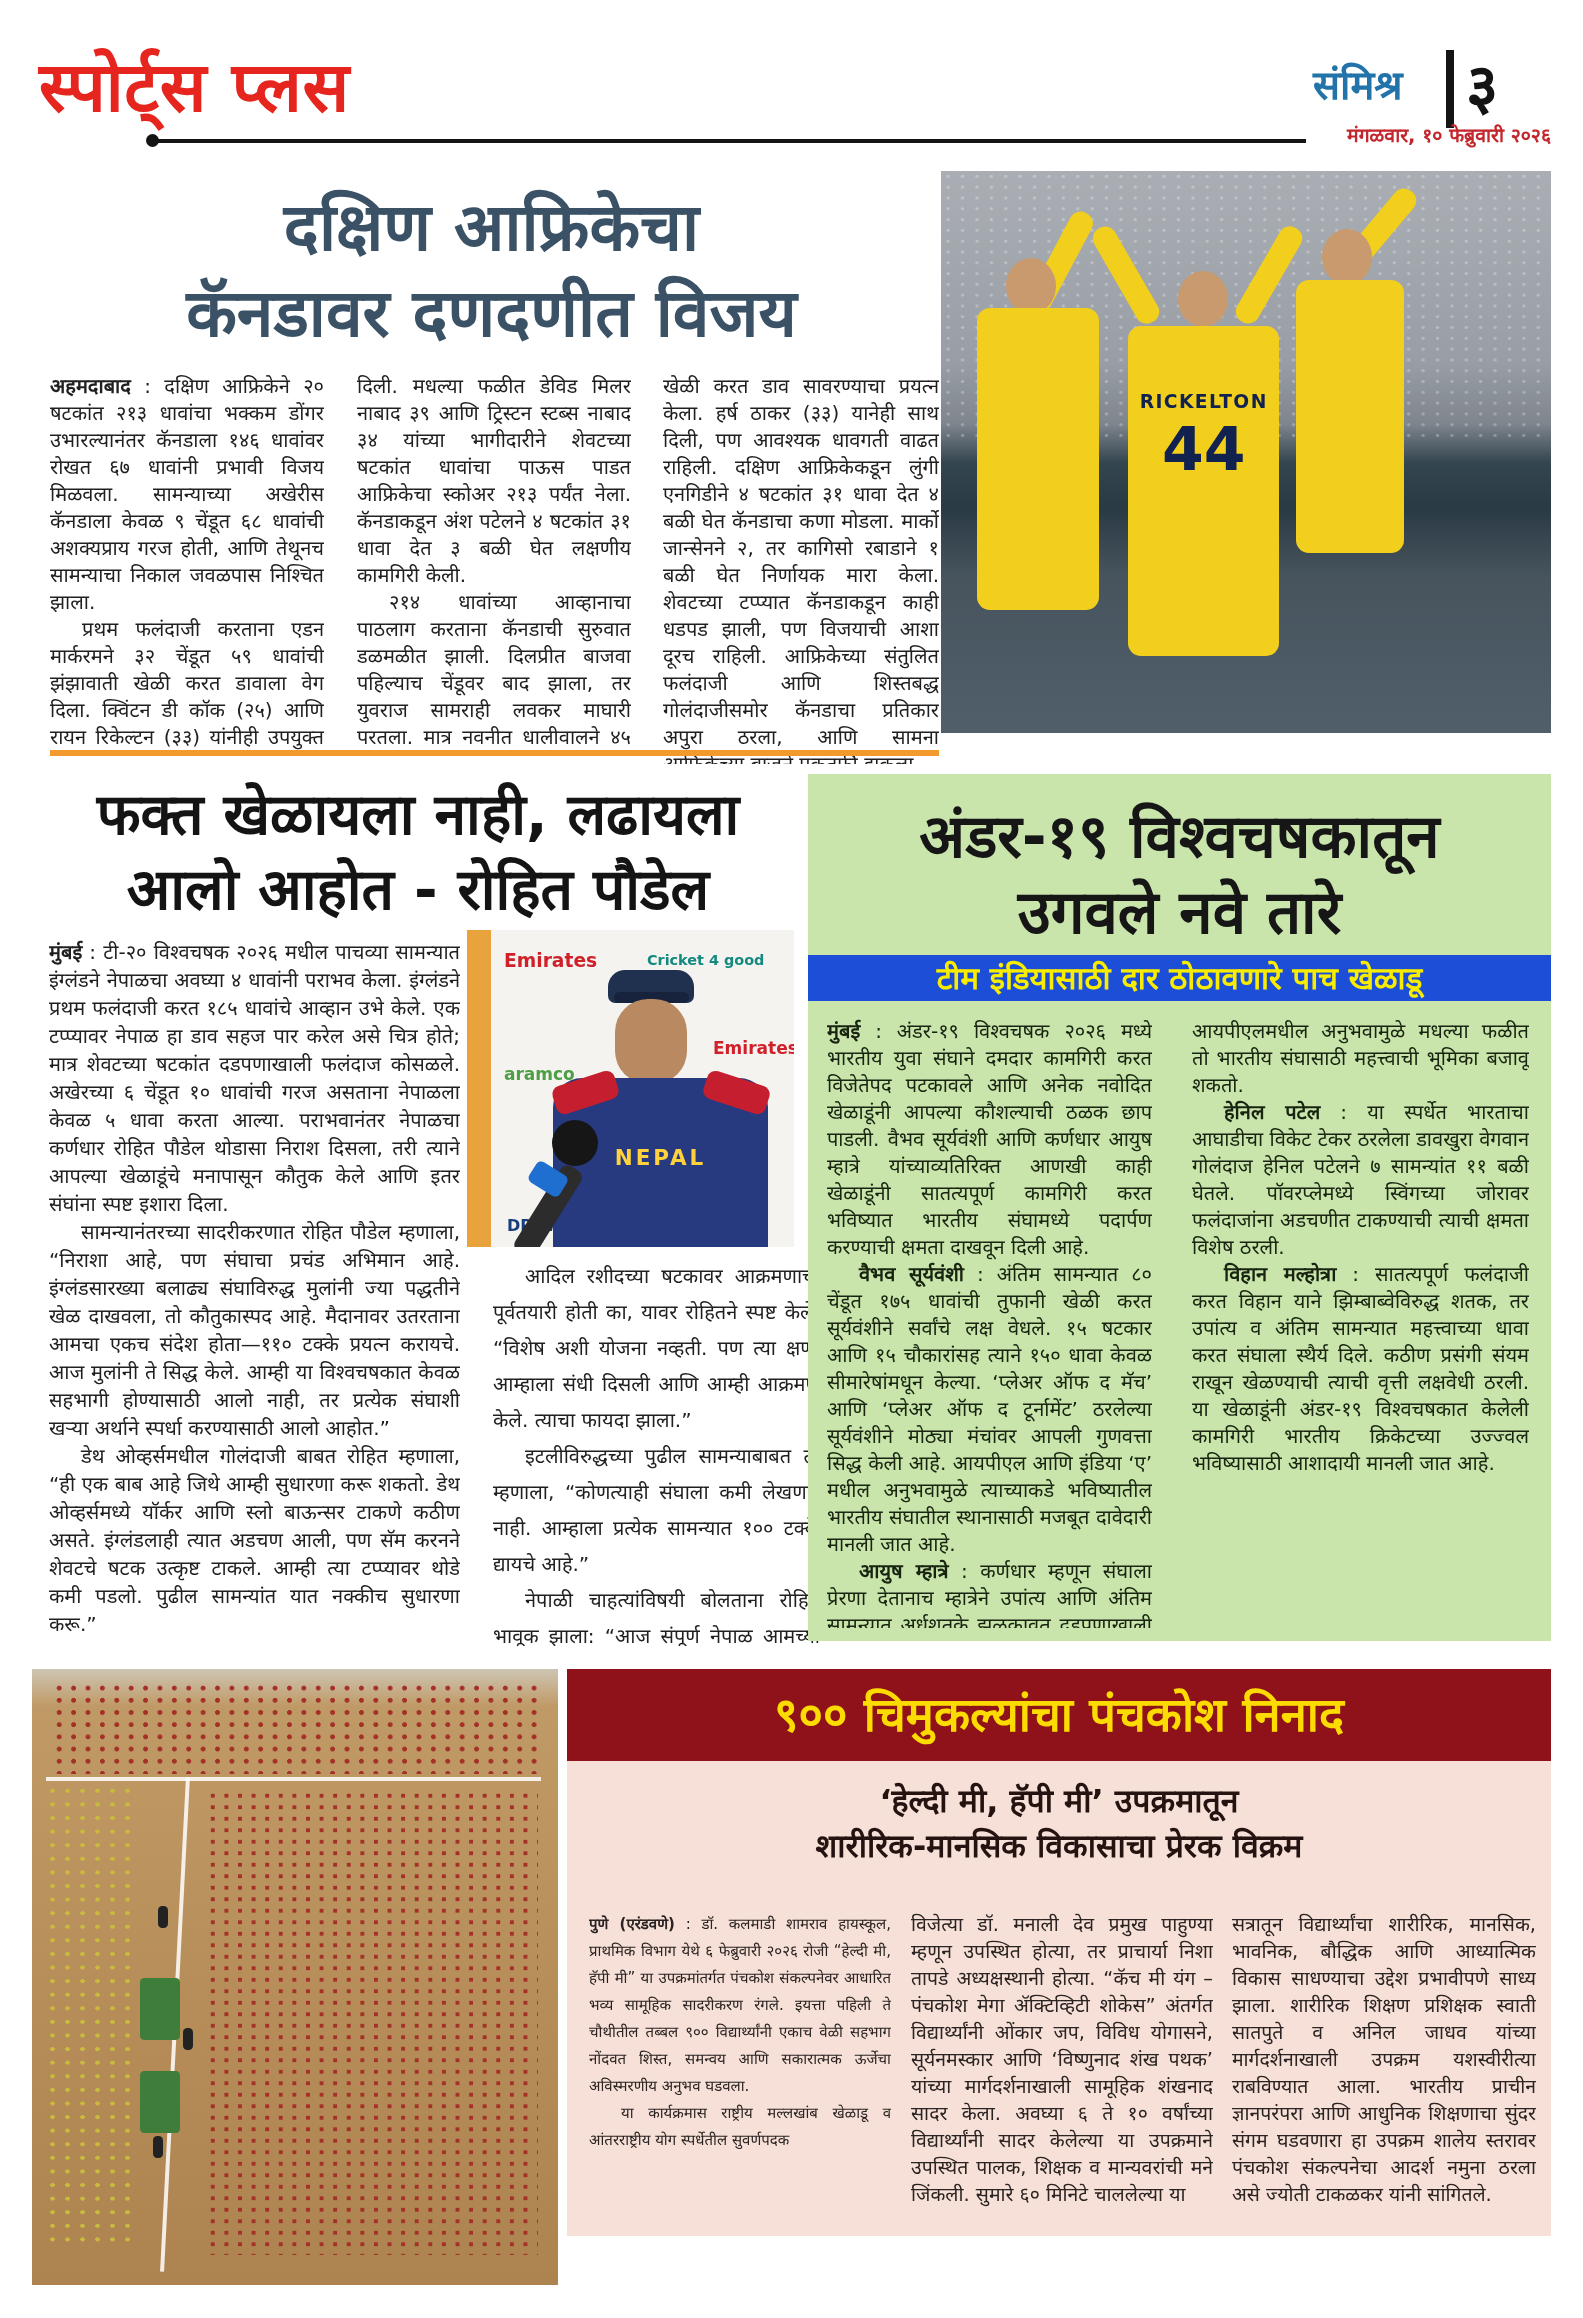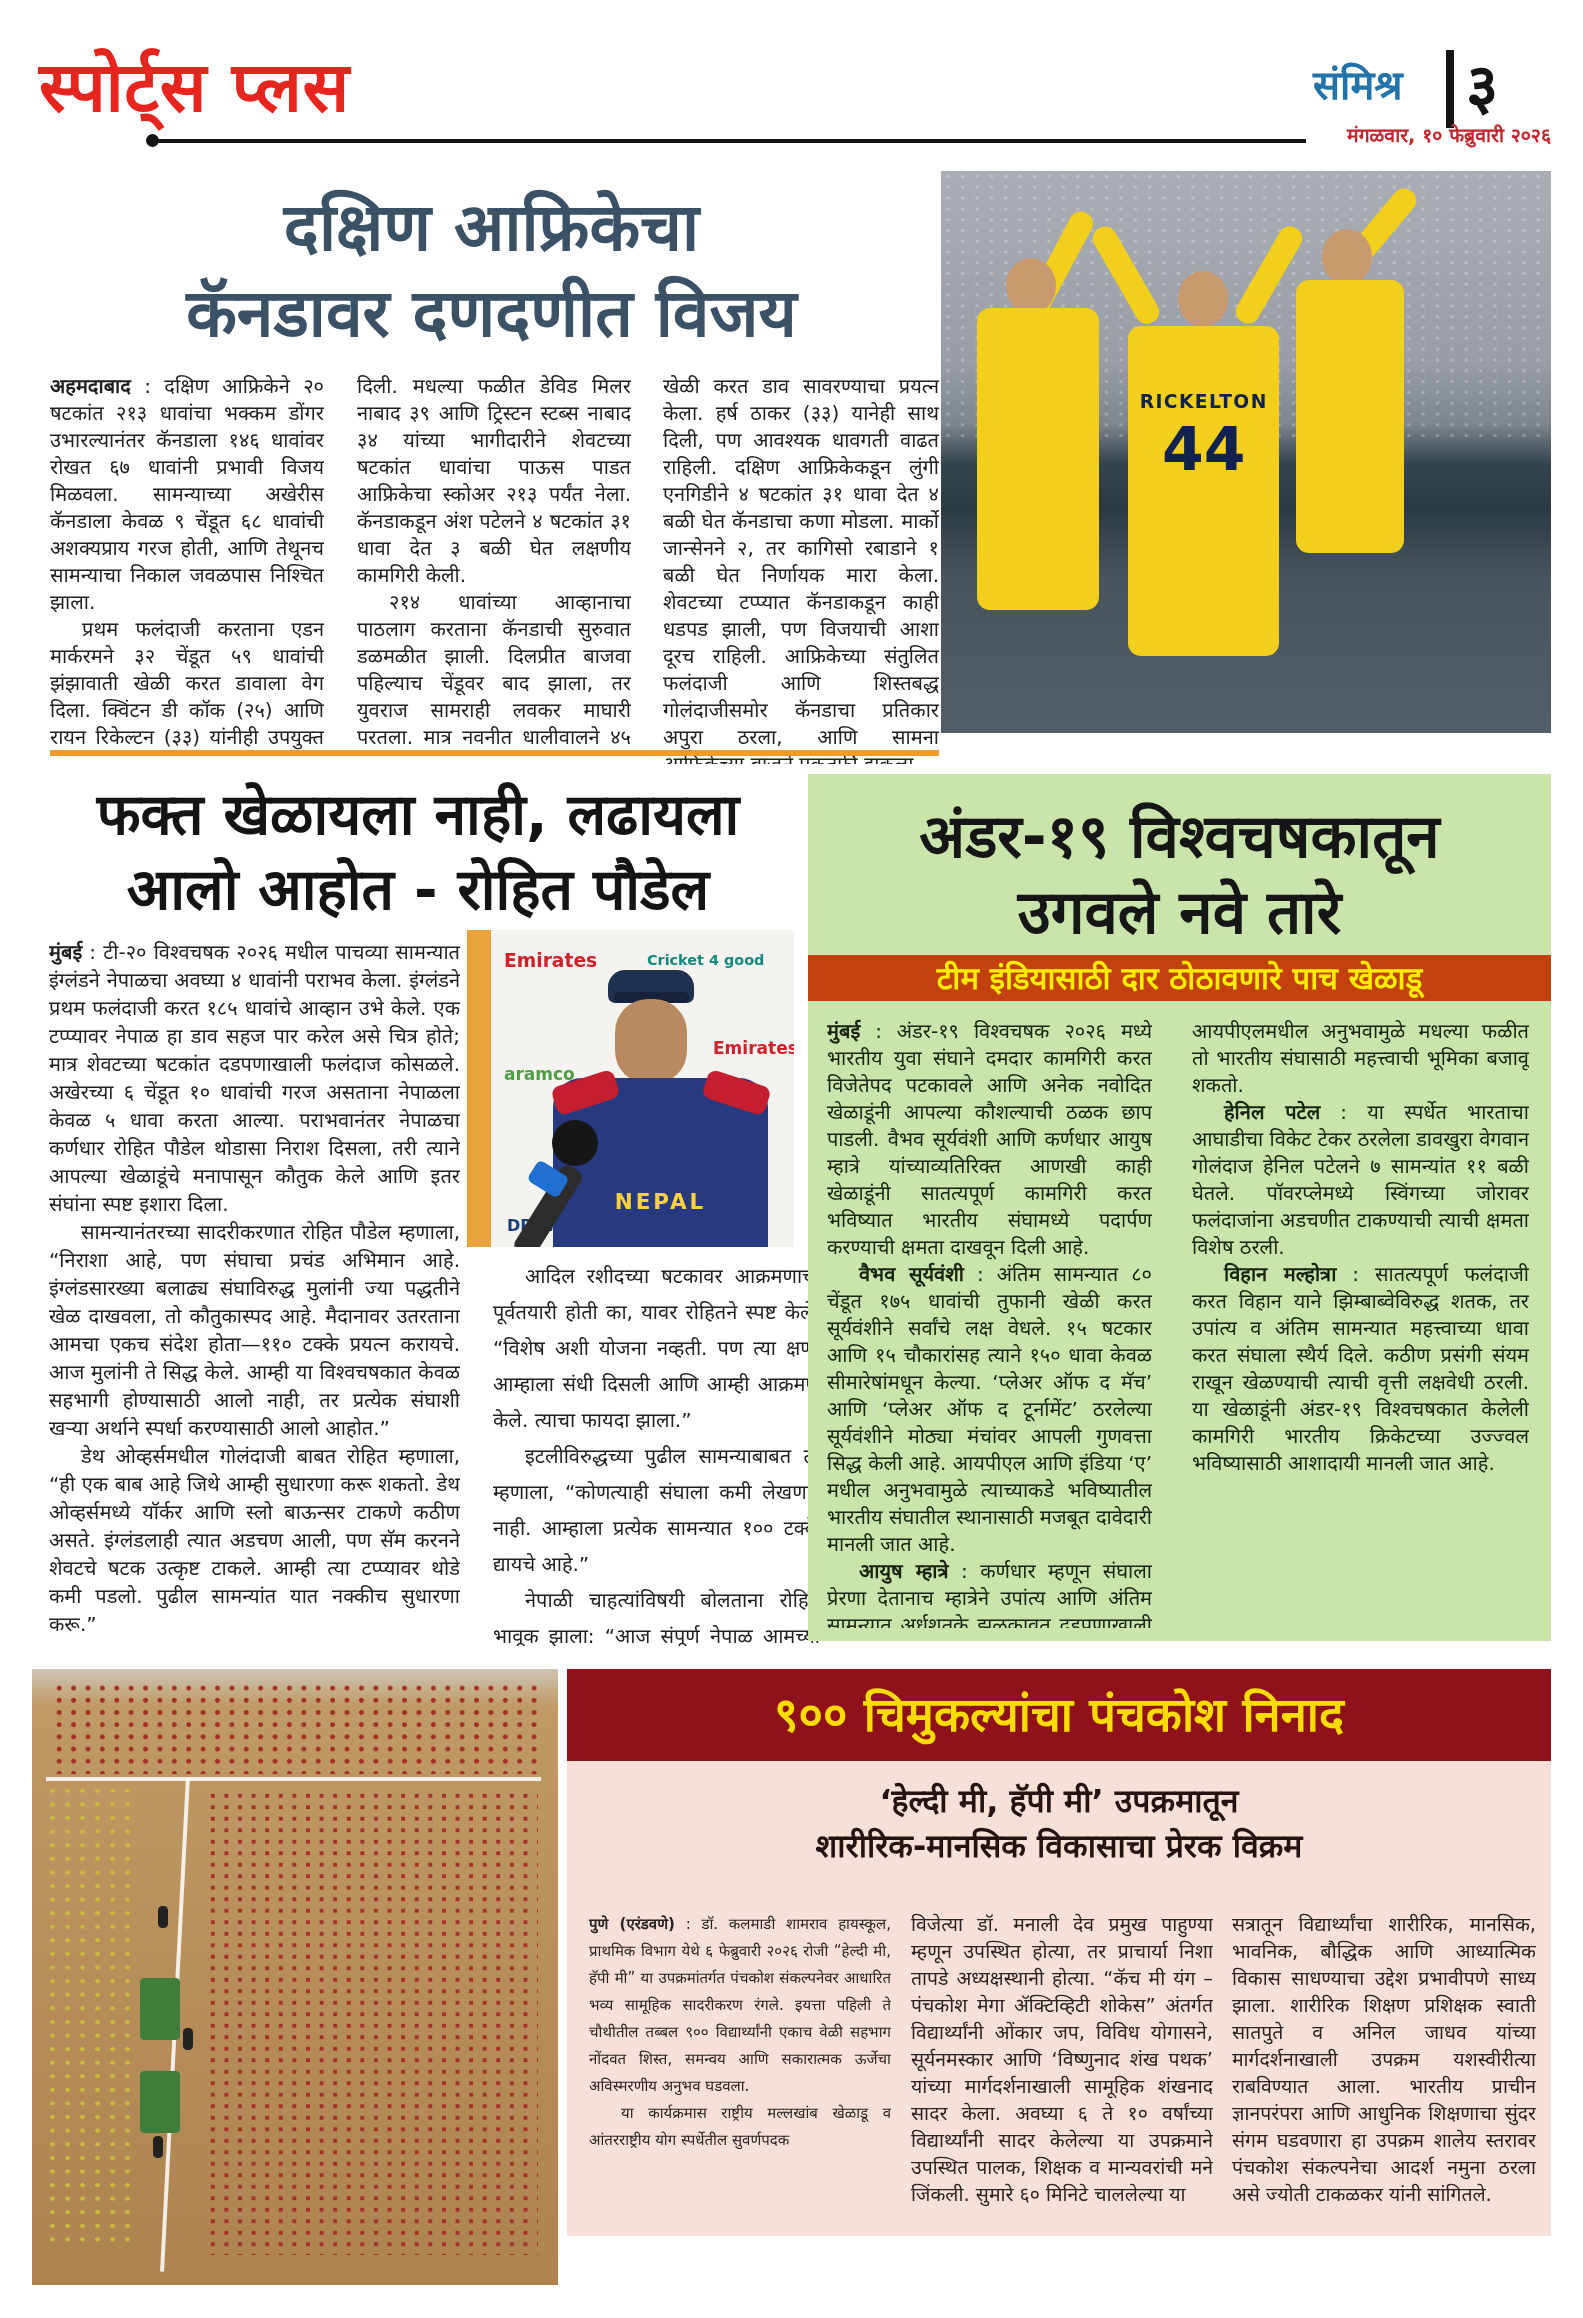--- a/index.html
+++ b/index.html
@@ -52,30 +52,30 @@
 
   
   .photo2{position:absolute;left:467px;top:930px;width:327px;height:317px;overflow:hidden;background:#f4f3ef;}
   .photo2 .pillar{position:absolute;left:0;top:0;width:24.4px;height:100%;background:#e8a33c;}
   .sp{position:absolute;font-weight:bold;white-space:nowrap;}
   .p2-cap{position:absolute;left:141px;top:40px;width:86px;height:33px;border-radius:17px 17px 7.2px 7.2px;background:#20304f;}
   .p2-cap:after{content:"";position:absolute;left:5.7px;top:21.5px;width:75px;height:11.5px;border-radius:5.7px;background:#17233c;}
   .p2-face{position:absolute;left:148px;top:69px;width:72px;height:85px;border-radius:33px;background:#b98a62;}
   .p2-torso{position:absolute;left:86px;top:148px;width:215px;height:169px;border-radius:29px 29px 0 0;background:#27397f;}
   .p2-shoulder{position:absolute;width:65px;height:29px;background:#c41e2f;border-radius:8.6px;}
-  .p2-jtext{position:absolute;left:86px;top:215px;width:215px;text-align:center;color:#ffd23d;font-weight:bold;font-size:21.5px;letter-spacing:2.9px;margin-top:44px;}
+  .p2-jtext{position:absolute;left:86px;top:215px;width:215px;text-align:center;color:#ffd23d;font-weight:bold;font-size:21.5px;letter-spacing:2.9px;}
   .p2-mic{position:absolute;left:69px;top:231px;width:24.4px;height:101px;background:#2c2c2c;border-radius:8.6px;transform:rotate(32deg);}
   .p2-micband{position:absolute;left:63px;top:237px;width:36px;height:24.4px;background:#1f6fd0;border-radius:5.7px;transform:rotate(32deg);}
   .p2-foam{position:absolute;left:85px;top:190px;width:46px;height:46px;border-radius:50%;background:#161616;}
 
   
   .greenbox{position:absolute;left:808px;top:774px;width:743px;height:867px;background:#c9e5ac;}
   .a3-headline{position:absolute;left:0;top:24.4px;width:100%;text-align:center;
                font-size:60px;font-weight:bold;line-height:76px;color:#161616;}
-  .a3-bar{position:absolute;left:0;top:181px;width:100%;height:46px;background:#c2410c;
+  .a3-bar{position:absolute;left:0;top:181px;width:100%;height:46px;background:#1d4ed8;
           text-align:center;font-size:31px;font-weight:bold;line-height:46px;color:#f8ec00;}
   .a3-col1{left:827px;top:1018px;width:325px;height:610px;color:#18240f;}
   .a3-col2{left:1192px;top:1018px;width:337px;height:610px;color:#18240f;}
 
   
   .maroonbar{position:absolute;left:567px;top:1669px;width:984px;height:92px;background:#8f1119;
              text-align:center;font-size:47px;font-weight:bold;line-height:92px;color:#fbdb00;}
   .pinkbox{position:absolute;left:567px;top:1761px;width:984px;height:475px;background:#f6e0d8;}
   .a4-sub{position:absolute;left:567px;top:1779px;width:984px;text-align:center;
           font-size:32px;font-weight:bold;line-height:45px;color:#241311;}

